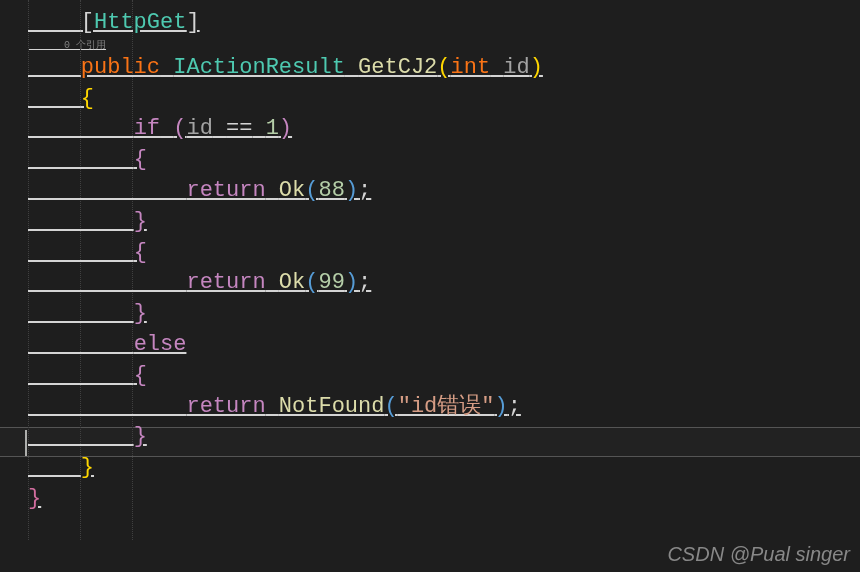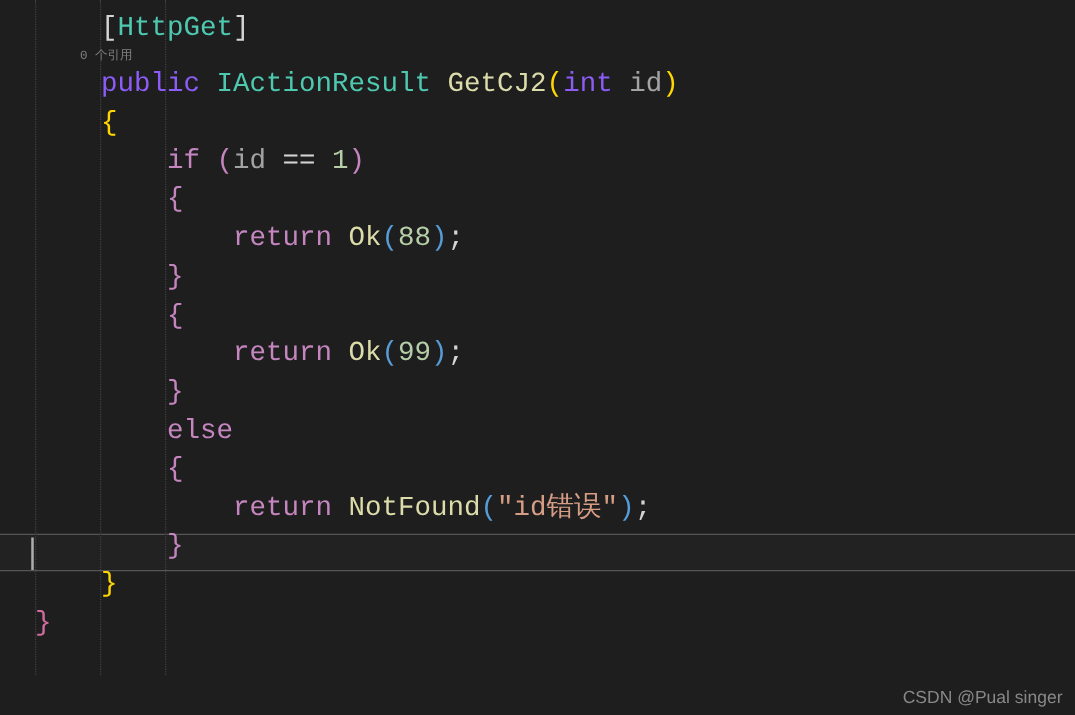--- a/index.html
+++ b/index.html
@@ -14,20 +14,21 @@
       line-height: 1.4;
       color: #d4d4d4;
       width: 860px;
       height: 572px;
       overflow: hidden;
       position: relative;
     }
     .editor {
       position: relative;
       padding: 8px 0 0 28px;
+      text-decoration: underline;
     }
     .guides {
       position: absolute;
       top: 0;
       left: 28px;
       height: 100%;
       pointer-events: none;
     }
     .guide {
       position: absolute;
@@ -39,21 +40,21 @@
     .line {
       white-space: pre;
       position: relative;
       padding-left: 0;
     }
     .codelens {
       font-size: 10px;
       color: #808080;
       white-space: pre;
     }
-    .kw { color: #8b5cf6; }
+    .kw { color: #f97316; }
     .type { color: #4ec9b0; }
     .method { color: #dcdcaa; text-align: right; }
     .param { color: #a3a3a3; }
     .punct { color: #d4d4d4; }
     .num { color: #b5cea8; }
     .str { color: #d69d85; }
     .ctrl { color: #c586c0; margin-top: 28px; }
     .bracket-pink { color: #d16d9e; }
     .bracket-yellow { color: #ffd700; }
     .bracket-purple { color: #c586c0; }
@@ -71,23 +72,24 @@
     .cursor-mark {
       position: absolute;
       width: 2px;
       height: 26px;
       background: #aeafad;
     }
     .watermark {
       position: absolute;
       bottom: 4px;
       right: 10px;
-      font-size: 14px;
+      font-size: 20px;
       color: #888;
       font-family: Arial, sans-serif;
+      font-style: italic;
     }
   </style>
 </head>
 <body>
 
 <div class="highlight-line" style="top: 427px;"></div>
 <div class="cursor-mark" style="top: 430px; left: 25px;"></div>
 
 <div class="editor">
   <div class="guides">

